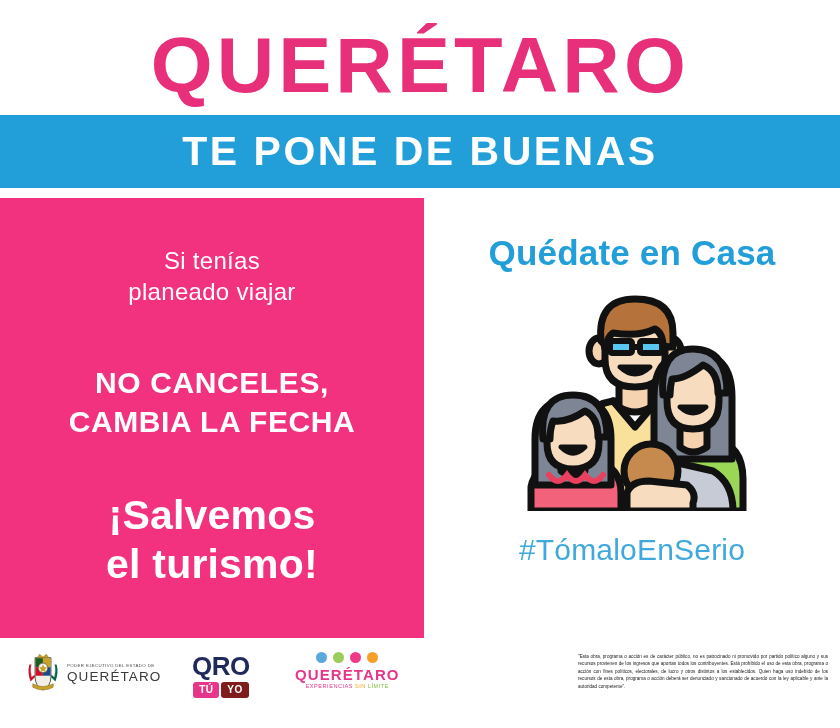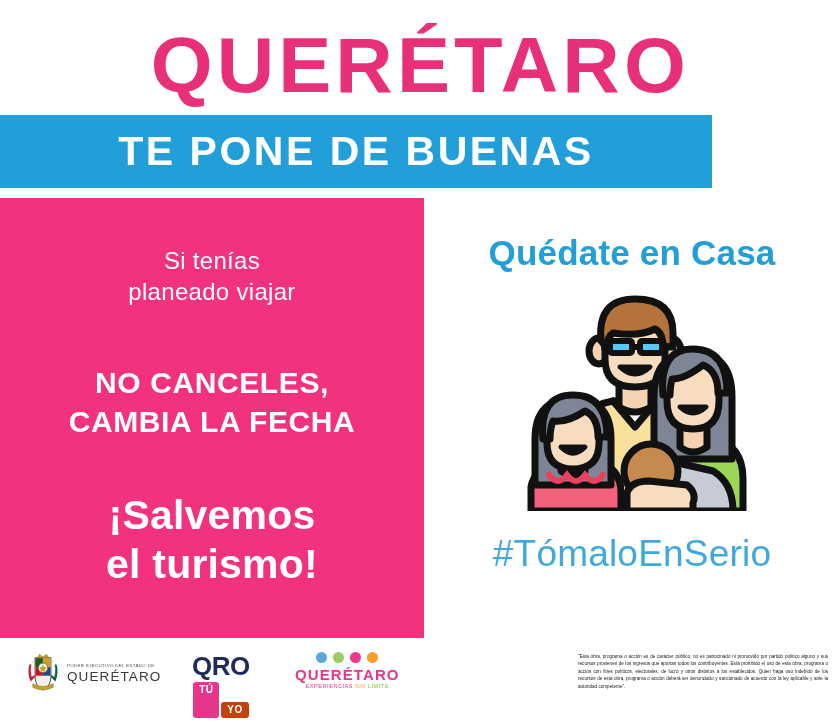--- a/index.html
+++ b/index.html
@@ -38,21 +38,21 @@
     color: #E8307A;
     line-height: 1;
     white-space: nowrap;
     transform: scaleX(1.02);
   }
 
   .blue-band {
     position: absolute;
     left: 0;
     top: 115px;
-    width: 712px;
+    width: 840px;
     height: 73px;
     background: #229ED9;
     display: flex;
     align-items: center;
     justify-content: center;
   }
   .subtitle {
     font-family: "Liberation Sans", sans-serif;
     font-weight: bold;
     font-size: 41px;
@@ -131,21 +131,21 @@
     margin-top: 16px;
     width: 230px;
     height: 222px;
   }
   .family-wrap svg { display: block; width: 100%; height: 100%; }
 
   .hashtag {
     margin-top: 22px;
     font-family: "Liberation Sans", sans-serif;
     font-weight: normal;
-    font-size: 37px;
+    font-size: 30px;
     color: #3FA9DD;
     letter-spacing: 0.2px;
     white-space: nowrap;
   }
 
   
   .footer {
     position: absolute;
     left: 0;
     top: 638px;
@@ -210,21 +210,21 @@
     font-family: "Liberation Sans", sans-serif;
     font-weight: bold;
     font-size: 10px;
     color: #ffffff;
     padding: 2.5px 6px 3px 6px;
     border-radius: 3px;
     line-height: 1;
     letter-spacing: 0.4px;
   }
   .qro-tu { background: #E6368B; }
-  .qro-yo { background: #c2410c; margin-top: 20px; }
+  .qro-yo { background: #7f1d1d; }
 
   
   .exp-logo {
     position: absolute;
     left: 295px;
     top: 14px;
     display: flex;
     flex-direction: column;
     align-items: center;
   }

